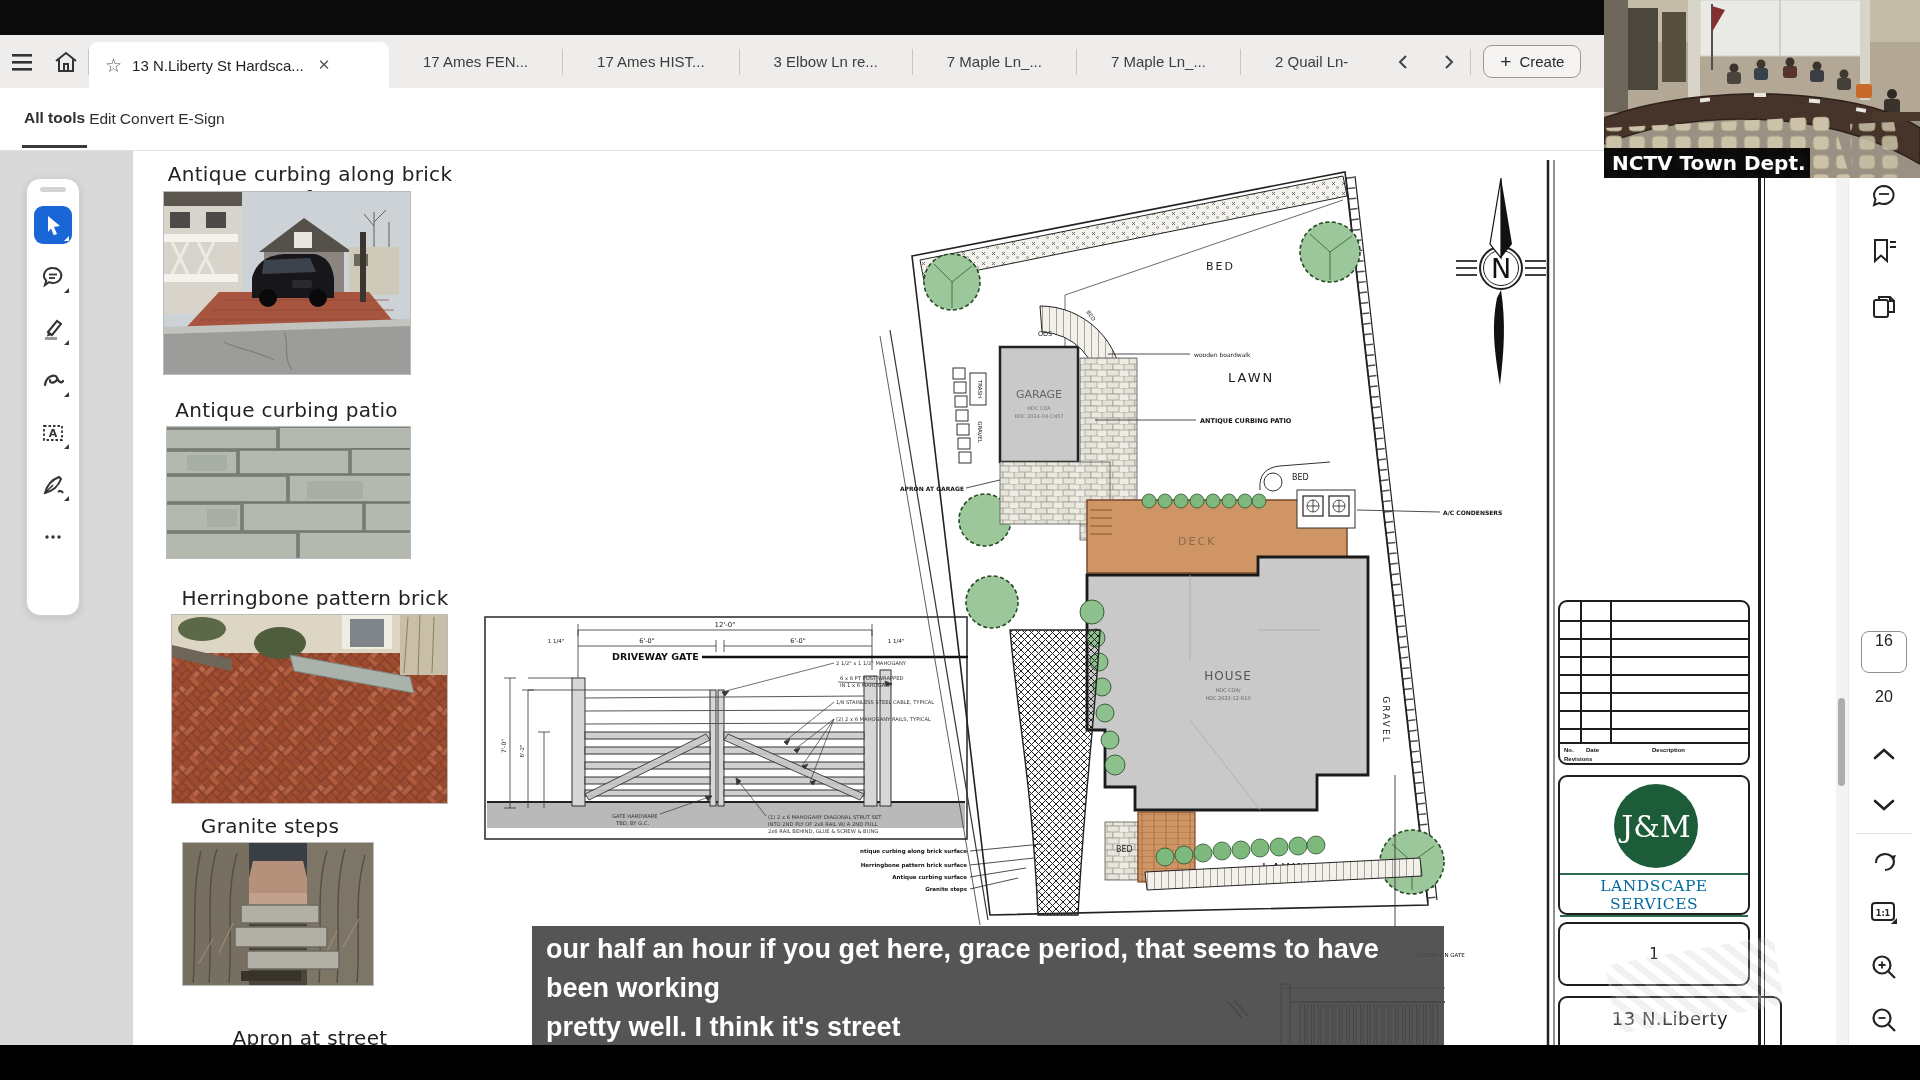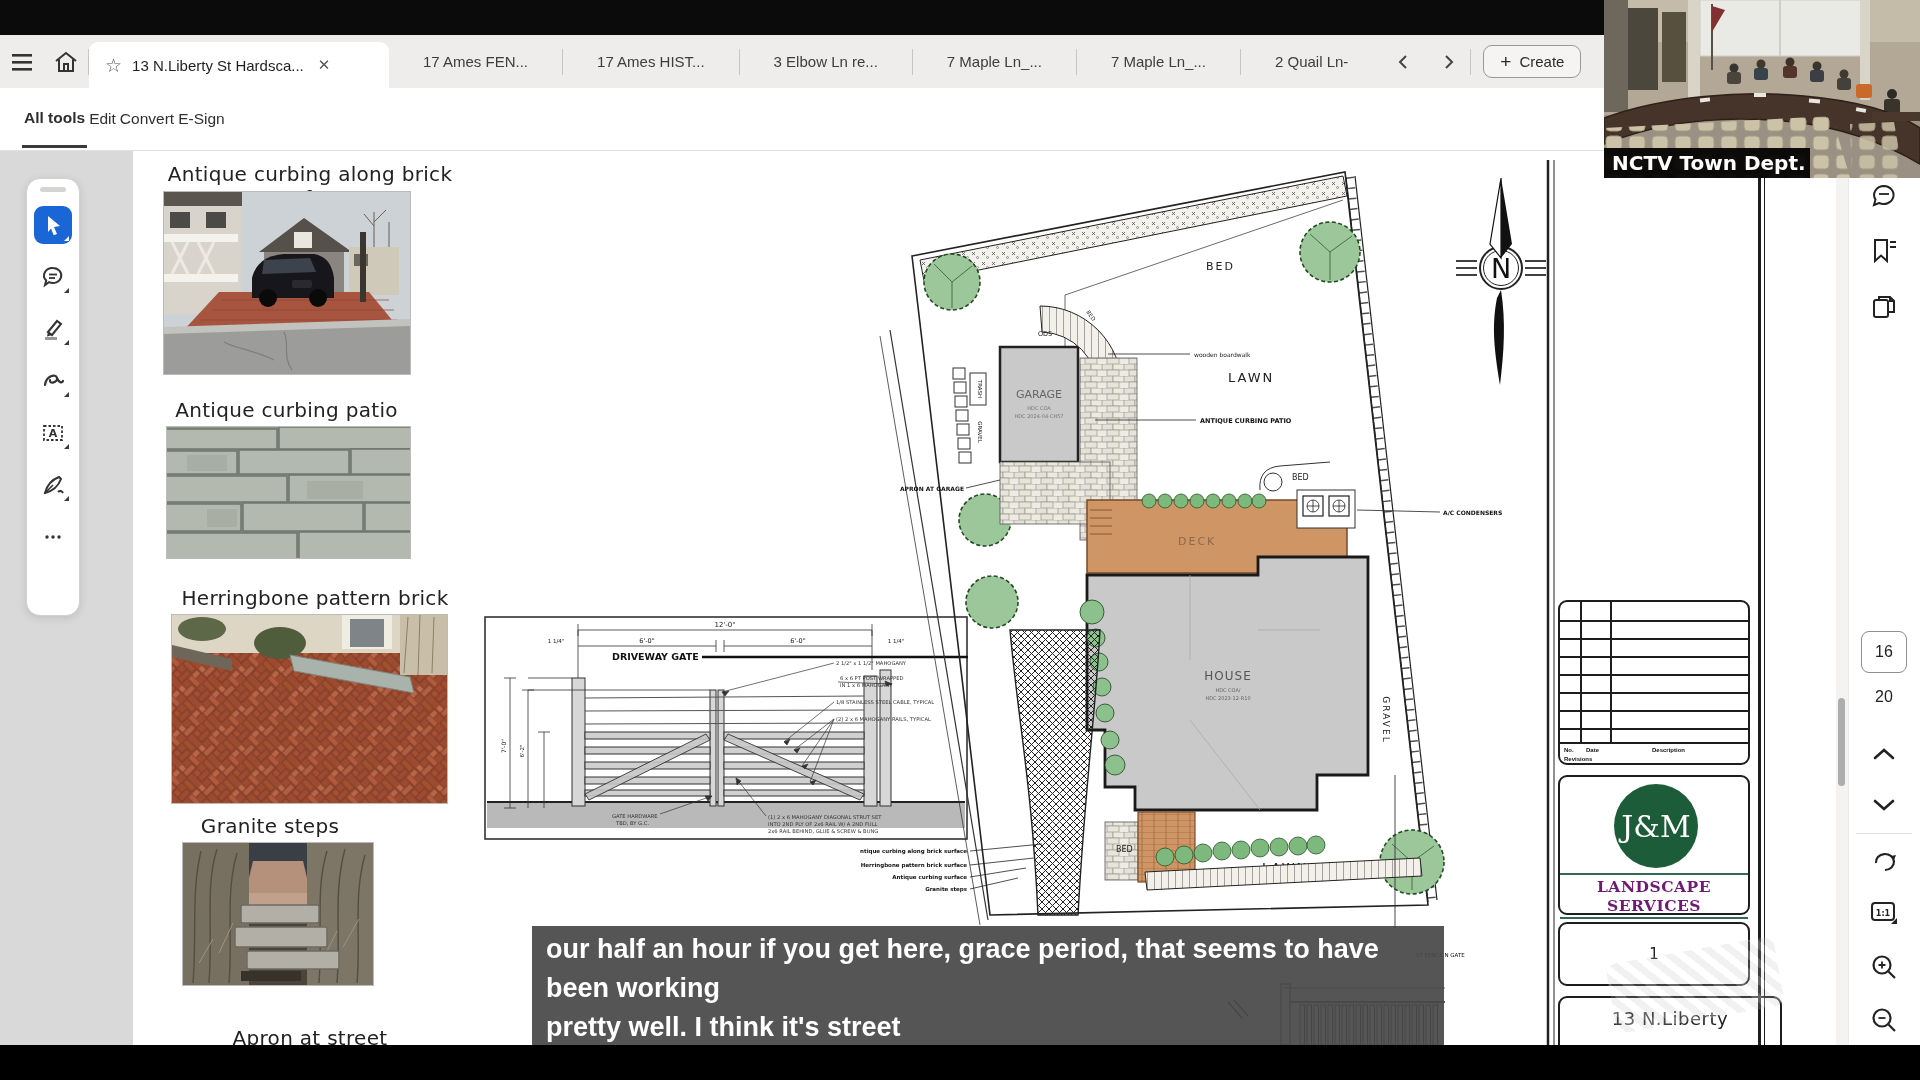--- a/index.html
+++ b/index.html
@@ -42,21 +42,21 @@
   .ptool { position:relative; width:38px; height:38px; border-radius:9px; display:flex; align-items:center; justify-content:center; cursor:pointer; }
   .ptool.sel { background:#1b66d6; }
   .ptool .corner { position:absolute; right:3px; bottom:3px; width:0; height:0;
     border-left:5px solid transparent; border-bottom:5px solid #3a3a3a; }
   .ptool.sel .corner { border-bottom-color:#fff; }
 
   
   #rail { left:1848px; top:151px; width:72px; height:929px; background:#fff; border-left:1px solid #ebebeb; z-index:4; }
   .railico { position:absolute; left:50%; transform:translateX(-50%); cursor:pointer; }
   #pagebox { left:1861px; top:631px; width:46px; height:42px; border:1.5px solid #8f8f8f; border-radius:8px;
-    display:flex; align-items:center; justify-content:center; font-size:16px; color:#222; background:#fff; z-index:4; cursor:text; }
+    display:flex; align-items:flex-start; justify-content:center; font-size:16px; color:#222; background:#fff; z-index:4; cursor:text; }
   #pagetotal { left:1861px; top:688px; width:46px; text-align:center; font-size:16px; color:#222; z-index:4; }
   #rail-div { left:1856px; top:833px; width:56px; height:1px; background:#e2e2e2; z-index:4; }
   #scrollgroove { left:1836px; top:151px; width:12px; height:929px; background:#f4f3f2; z-index:3; }
   #scrollthumb { left:1838px; top:698px; width:7px; height:88px; background:#adadad; border-radius:4px; z-index:4; cursor:grab; }
 
   
   #caption { left:506px; top:926px; width:912px; background:rgba(70,70,70,.92); color:#fff; z-index:8;
     padding:4px 14px 8px 14px; font-size:27px; font-weight:600; line-height:39px;
     font-family:"Liberation Sans", sans-serif;margin-left:26px; }
   #bottombar { left:0; top:1045px; width:1920px; height:35px; background:#000; z-index:9; }
@@ -64,22 +64,22 @@
   #watermark { left:1610px; top:950px; width:170px; height:70px; z-index:7; opacity:.35; transform:rotate(-10deg);
     background:repeating-linear-gradient(48deg, rgba(255,255,255,.9) 0 7px, rgba(190,190,190,.6) 7px 14px);
     border-radius:10px; }
 
   
   .tb-box { position:absolute; border:2.5px solid #1d1d1d; border-radius:9px; background:#fff; z-index:2; }
   .serif { font-family:"DejaVu Serif", serif; }
   #jm-circle { position:absolute; left:54px; top:7px; width:84px; height:84px; border-radius:50%;
     background:#1d5c38; display:flex; align-items:center; justify-content:center; }
   #jm-circle span { color:#fff; font-size:30px; }
-  #logo-sub { position:absolute; left:0; top:96px; width:100%; text-align:center; color:#701a75;
-    font-size:15.5px; letter-spacing:.5px; border-top:2px solid #2e6b4f; border-bottom:2px solid #2e6b4f; padding:2px 16px;font-weight:bold; }
+  #logo-sub { position:absolute; left:0; top:96px; width:100%; text-align:center; color:#0369a1;
+    font-size:15.5px; letter-spacing:.5px; border-top:2px solid #2e6b4f; border-bottom:2px solid #2e6b4f; padding:2px 16px; }
   .revline { position:absolute; background:#1d1d1d; }
   .revlabel { position:absolute; font-size:6px; color:#111; font-weight:bold; }
   svg text { font-family:"DejaVu Sans", sans-serif; }
 </style>
 </head>
 <body>
 
 <div id="stage">
 
   <div class="abs" id="topbar"></div>

